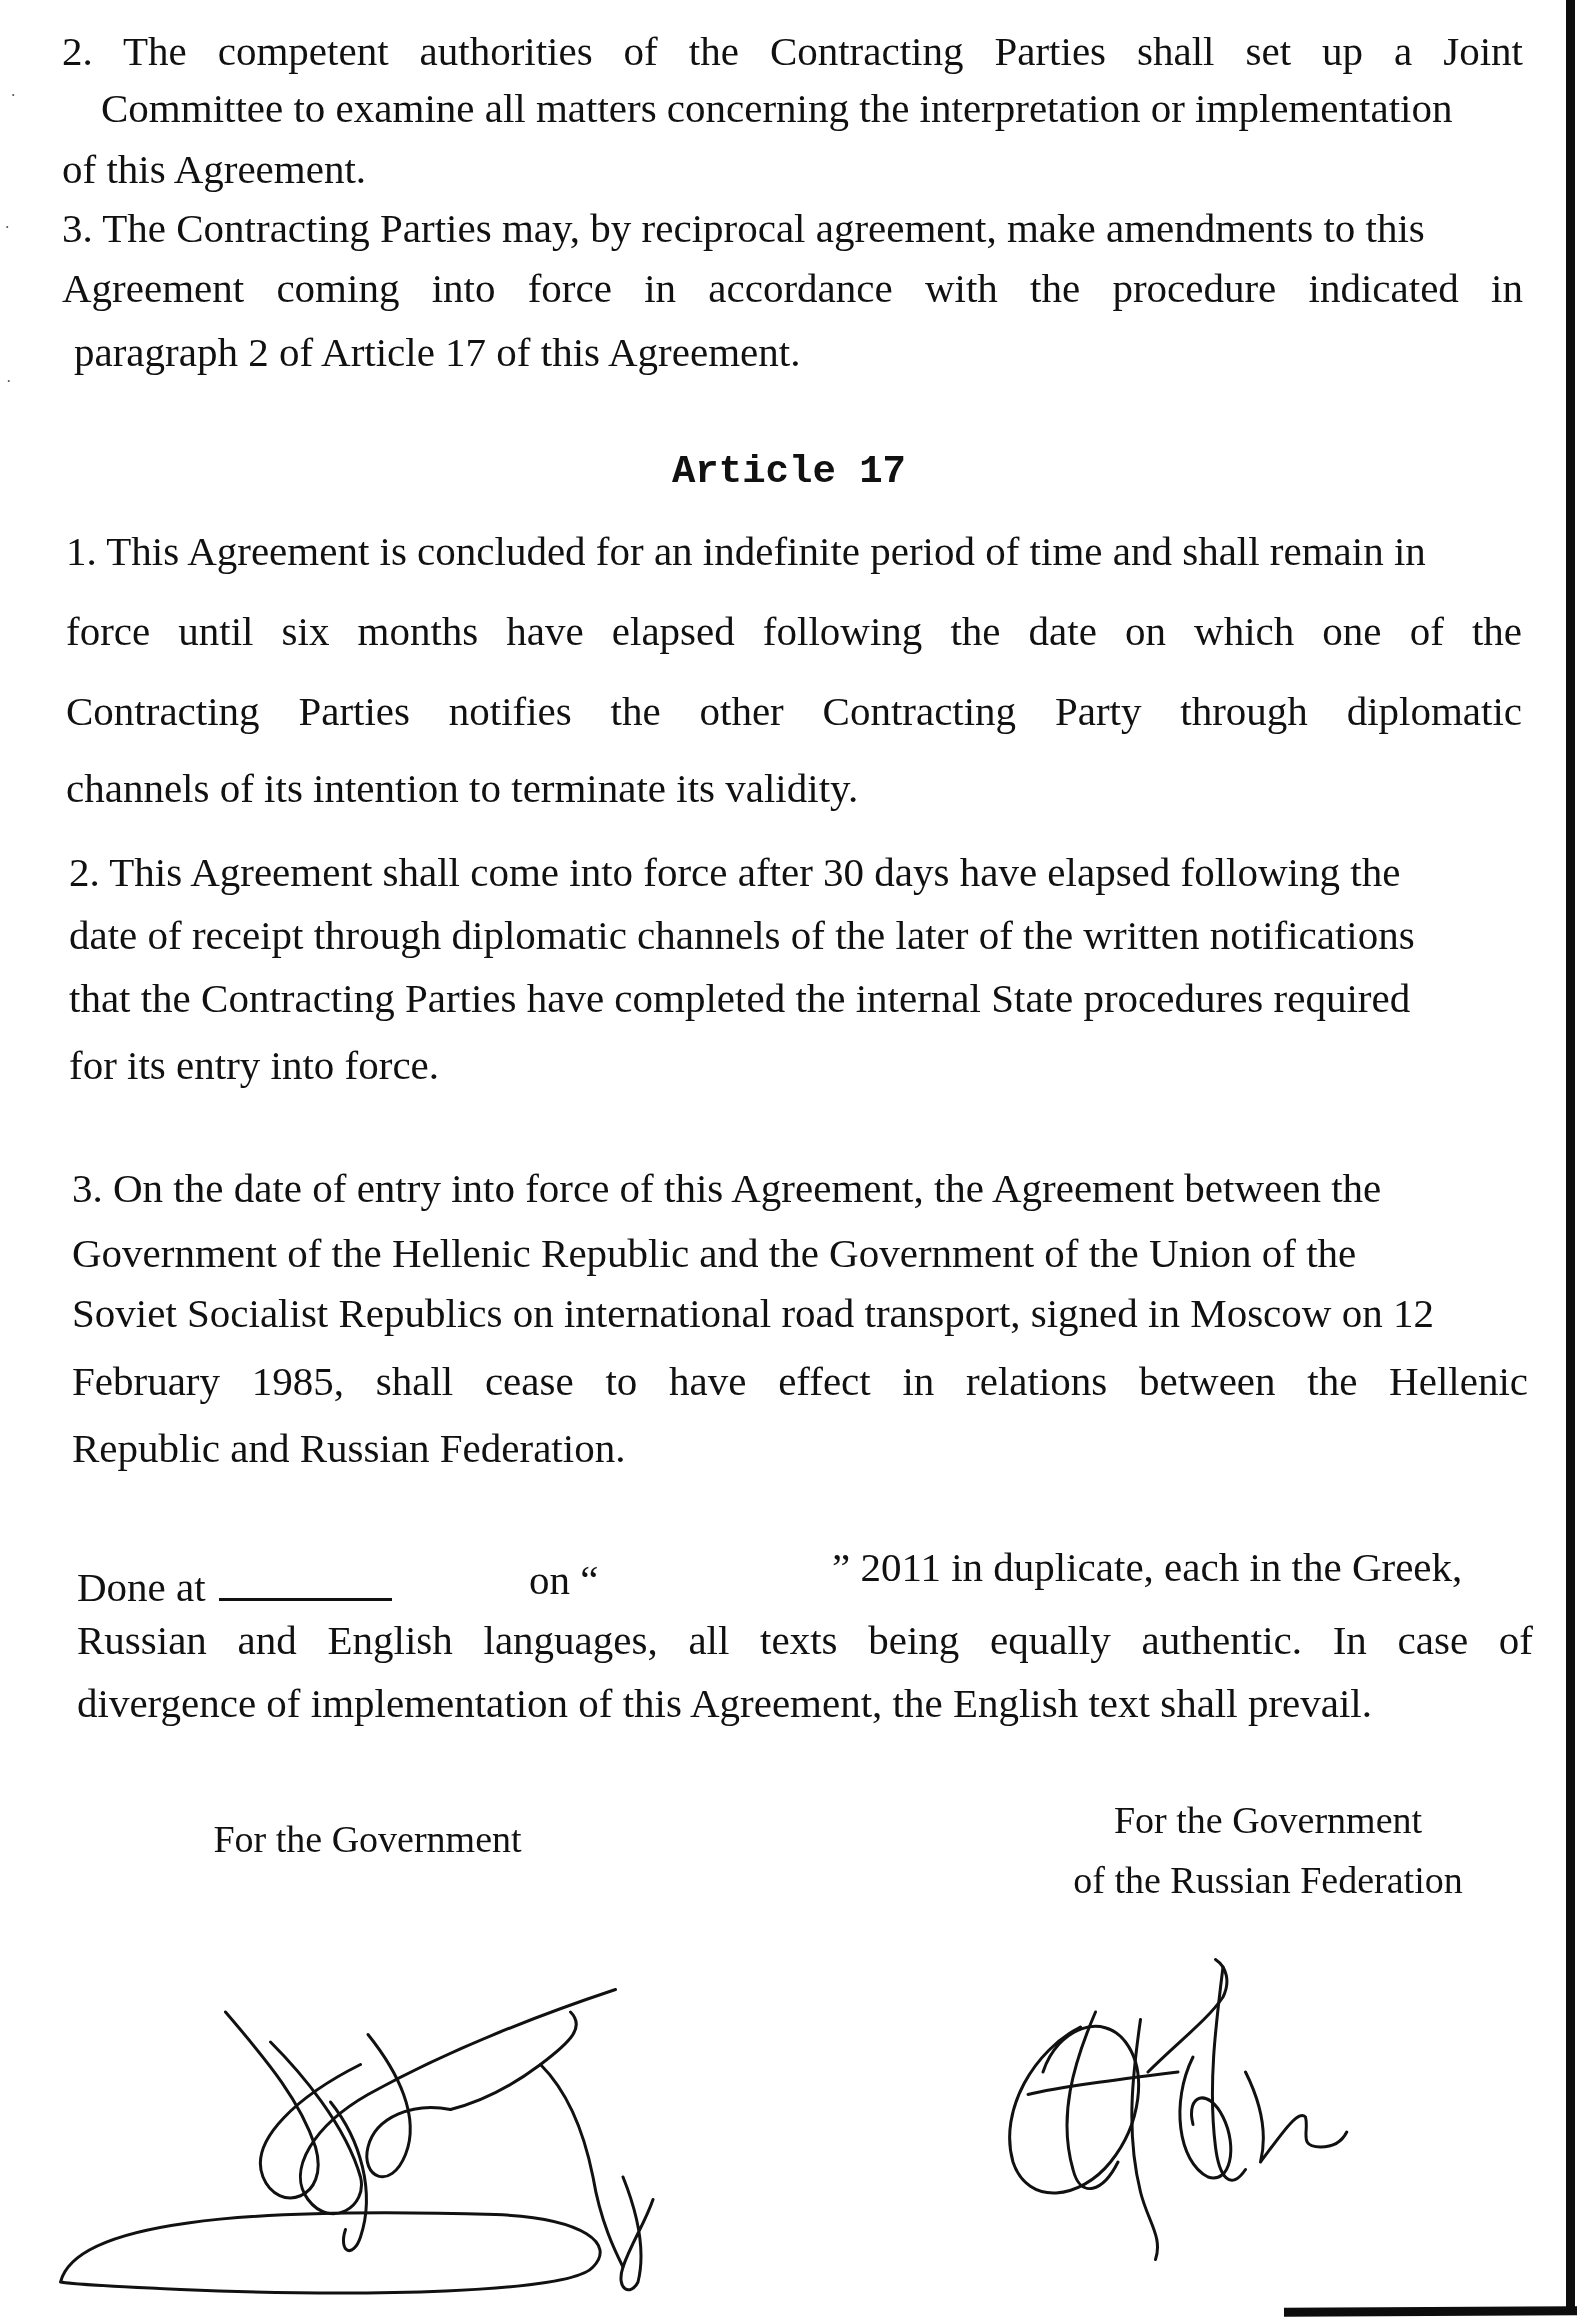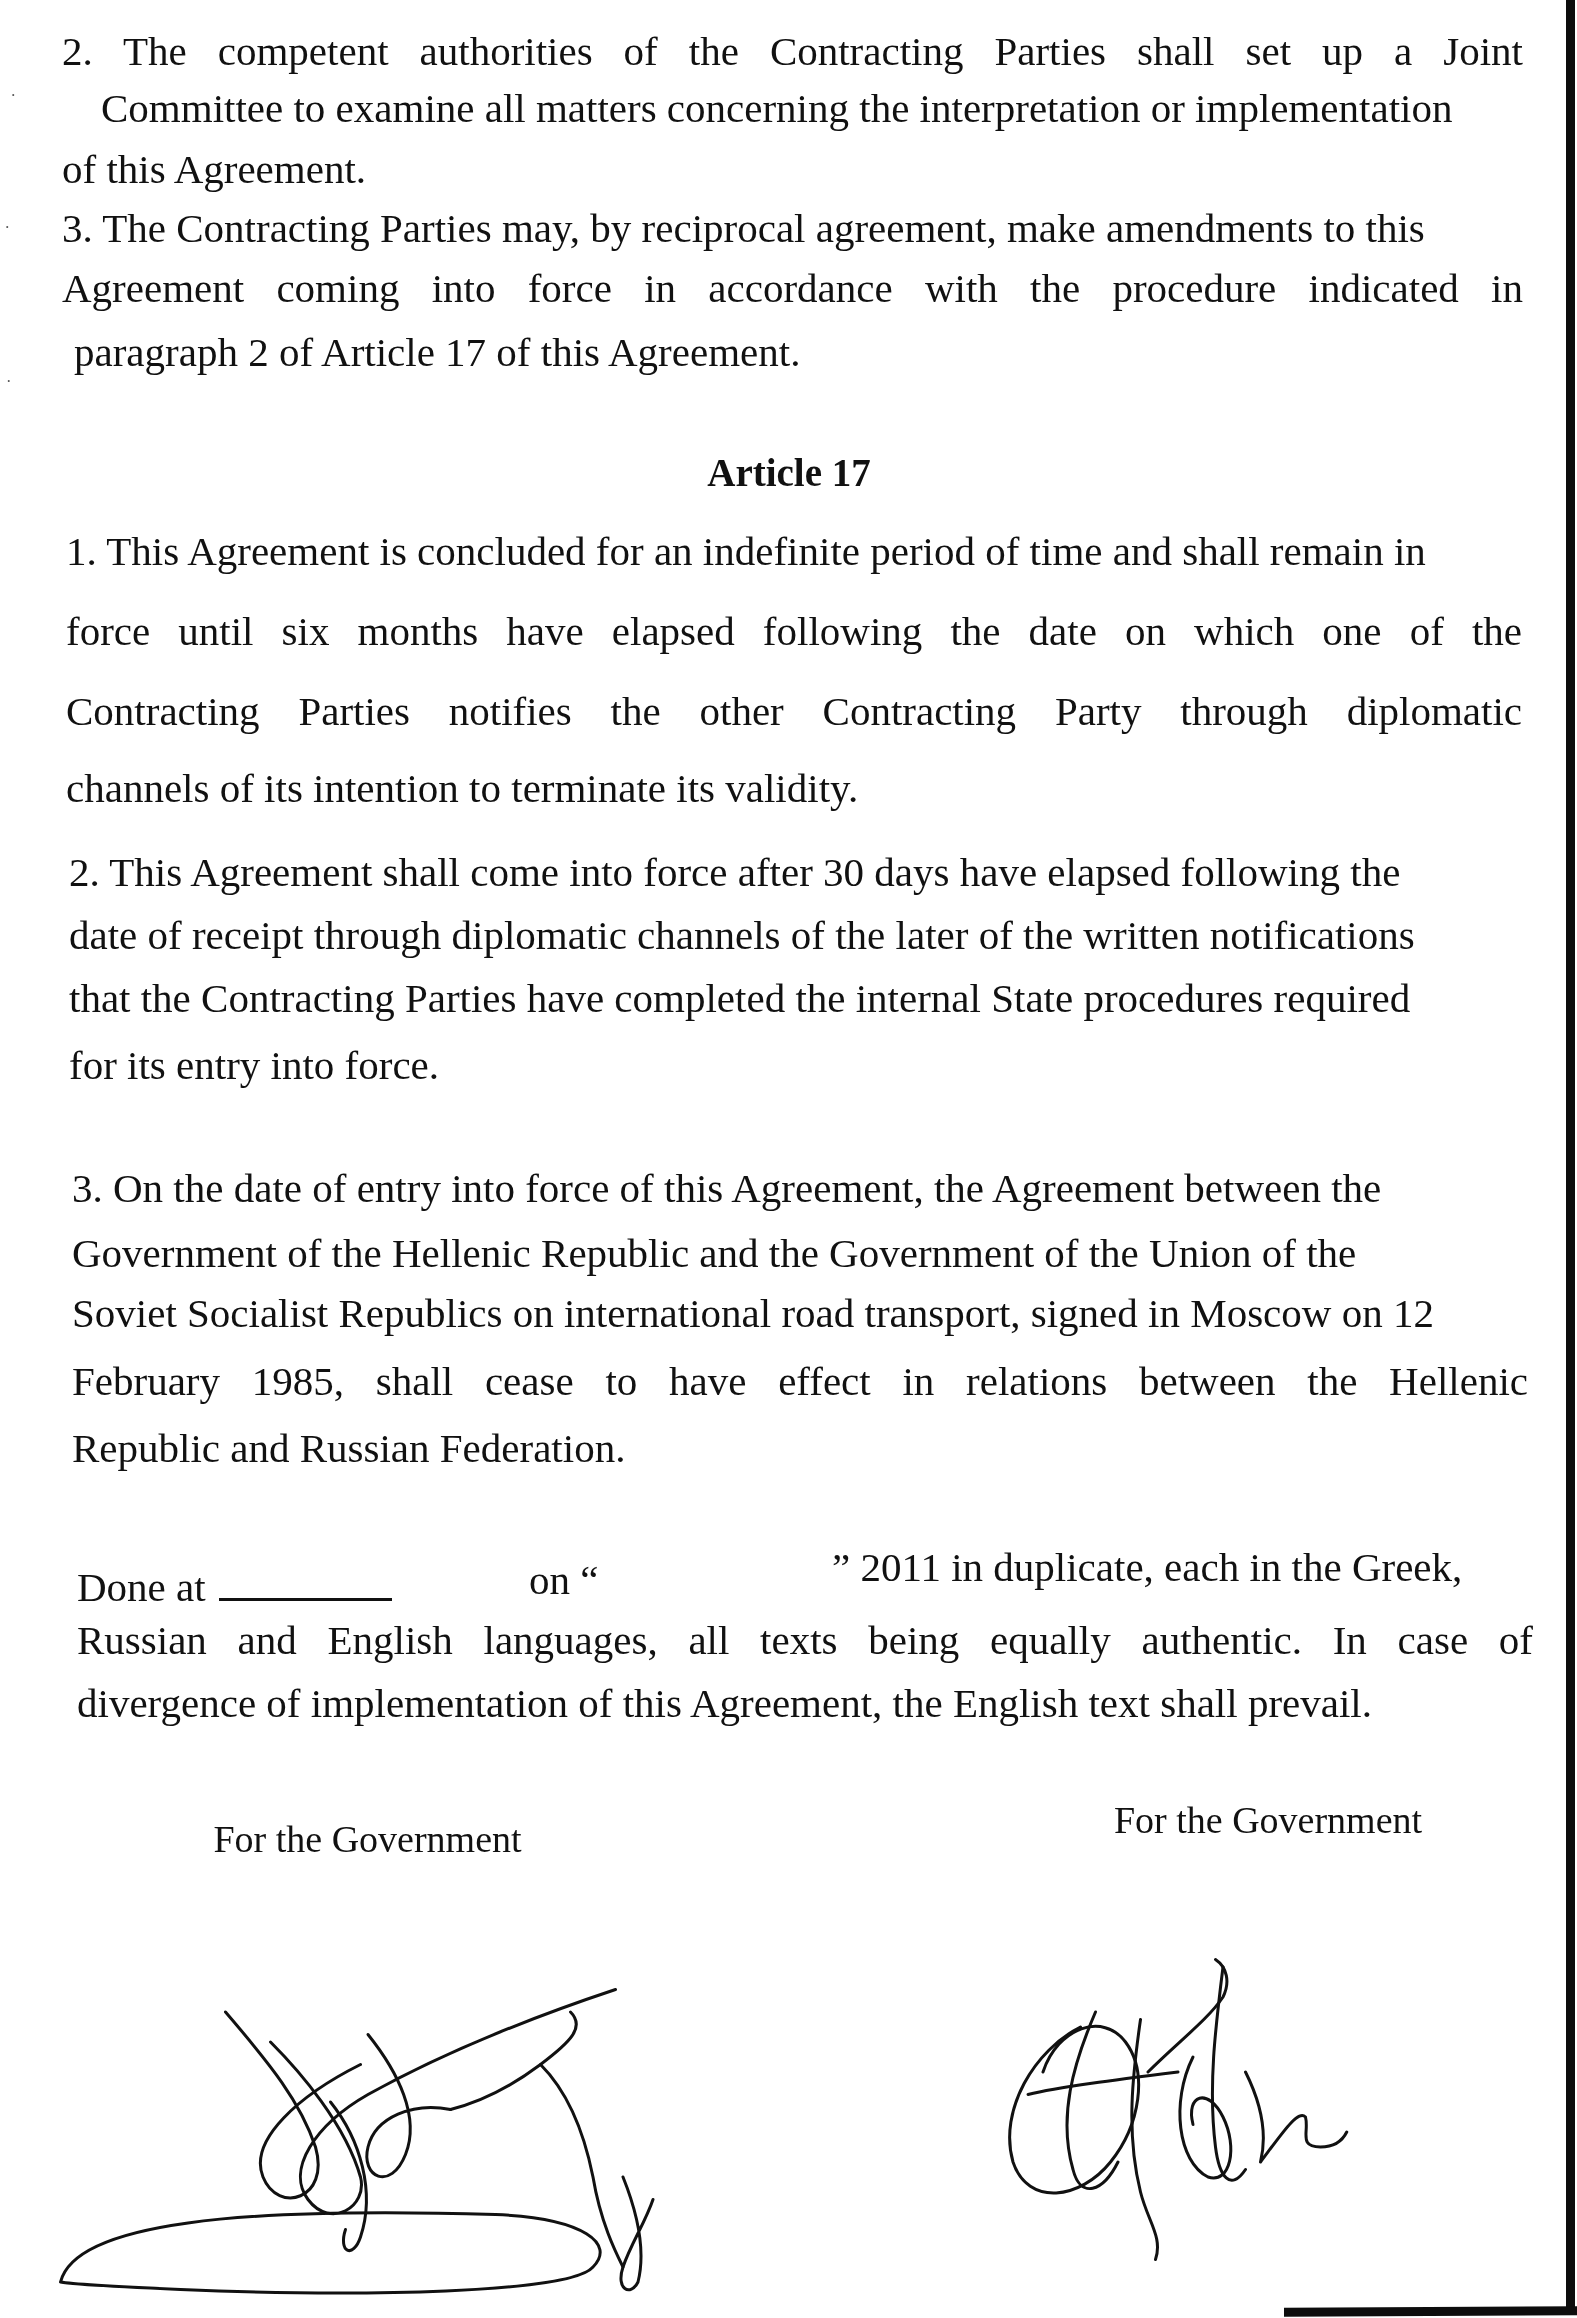--- a/index.html
+++ b/index.html
@@ -48,20 +48,21 @@
     text-align: justify;
     text-align-last: justify;
     white-space: normal;
   }
   .heading {
     position: absolute;
     font-weight: bold;
     font-size: 39px;
     left: 0; width: 1578px;
     text-align: center;
+    font-family: Liberation Mono, monospace;
   }
   .sig-label {
     position: absolute;
     font-size: 38px;
     text-align: center;
     line-height: 60px;
   }
   .sig-line {
     display: block;
   }
@@ -138,20 +139,21 @@
     <div class="line" style="left:832px;top:1545px;">” 2011 in duplicate, each in the Greek,</div>
     <div class="line justify" style="left:77px;top:1618px;width:1456px;">Russian and English languages, all texts being equally authentic. In case of</div>
     <div class="line" style="left:77px;top:1681px;">divergence of implementation of this Agreement, the English text shall prevail.</div>
   </div>
 
   <div class="sig-label" style="left:150px;top:1809px;width:435px;">
     <span class="sig-line">For the Government</span>
   </div>
   <div class="sig-label" style="left:1028px;top:1790px;width:480px;">
     <span class="sig-line">For the Government</span>
+    <span class="sig-line">of the Russian Federation</span>
   </div>
 
   <svg class="signature" style="left:45px;top:1952px;" width="811" height="345" viewBox="0 0 1080 460">
     <g fill="none" stroke="#111" stroke-width="4" stroke-linecap="round" stroke-linejoin="round">
       <path d="M20 440 C 40 360, 260 340, 600 350 C 720 355, 760 390, 730 420 C 700 455, 420 460, 180 450 C 90 446, 30 442, 20 440 Z"></path>
       <path d="M300 120 C 340 160, 400 230, 420 300 C 430 340, 380 370, 350 330 C 320 290, 360 230, 430 190 C 520 140, 640 90, 760 50"></path>
       <path d="M240 80 C 300 150, 340 200, 360 260 C 380 330, 310 350, 290 300 C 270 250, 340 190, 420 150"></path>
       <path d="M430 110 C 470 160, 500 220, 480 270 C 460 320, 420 300, 430 260 C 440 220, 490 200, 540 210"></path>
       <path d="M540 210 C 580 200, 620 180, 660 150 C 700 120, 720 100, 700 80"></path>
       <path d="M380 200 C 420 250, 440 320, 420 380 C 410 410, 390 400, 400 370"></path>

